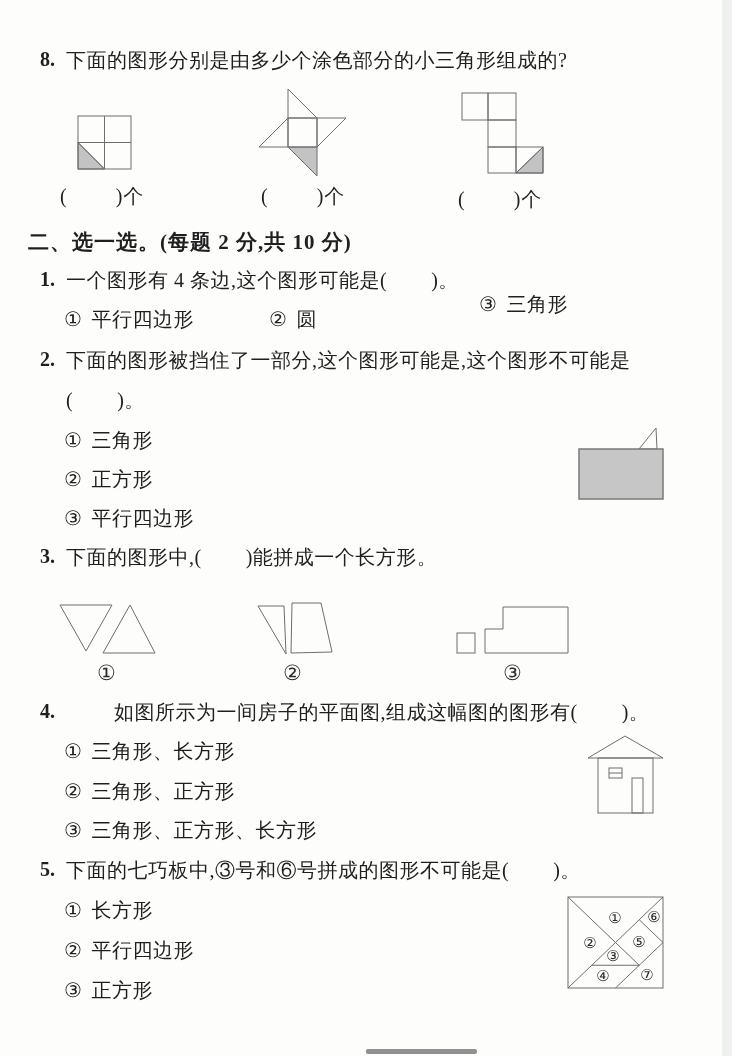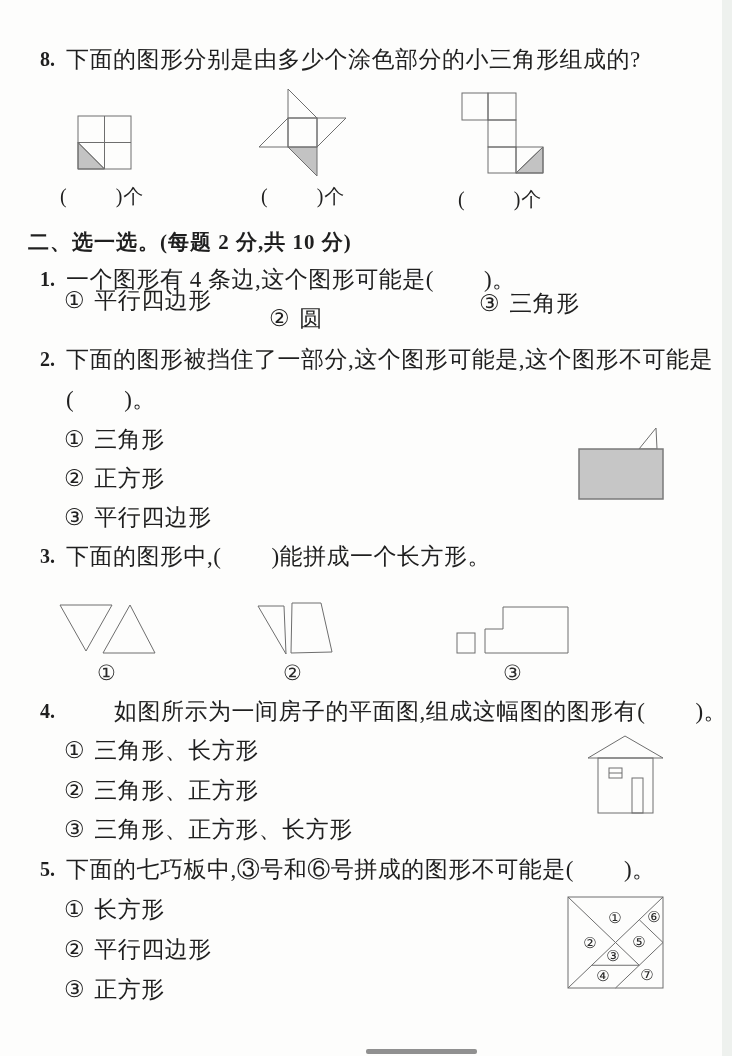--- a/index.html
+++ b/index.html
@@ -4,21 +4,21 @@
 <style>
   html,body{margin:0;padding:0;}
   body{background:#e9e9e9;}
   #page{
     position:relative;width:732px;height:1056px;margin:0 auto;
     background:#fdfdfc;overflow:hidden;
     font-family:"Liberation Serif","DejaVu Serif",serif;
     color:#1f1f1f;
   }
   .abs{position:absolute;white-space:pre-wrap;}
-  .txt{font-size:23px;line-height:24px;letter-spacing:0.5px;}
+  .txt{font-size:20px;line-height:24px;letter-spacing:0.5px;}
   .num{font-size:20px;font-weight:bold;}
   .title{font-size:21px;font-weight:bold;letter-spacing:1px;}
   .blank{font-size:20px;letter-spacing:1px;}
   .figlabel{font-size:21px;color:#2a2a2a;}
   .opt .marker{margin-right:9px;}
   svg{display:block;}
   .ln{stroke:#6e6e6e;stroke-width:1;fill:none;}
   .shade{fill:#c3c3c3;stroke:#6e6e6e;stroke-width:1;}
   .shade2{fill:#c6c6c6;stroke:#7a7a7a;stroke-width:1.5;}
   .tglab{font-size:15px;fill:#2a2a2a;}
@@ -60,21 +60,21 @@
   </svg>
 
   <span class="abs blank" style="left:60px;top:183px;">(        )个</span>
   <span class="abs blank" style="left:261px;top:183px;">(        )个</span>
   <span class="abs blank" style="left:458px;top:186px;">(        )个</span>
 
   <span class="abs title" style="left:28px;top:228px;">二、选一选。(每题 2 分,共 10 分)</span>
 
   <span class="abs num" style="left:40px;top:268px;">1.</span>
   <span class="abs txt" style="left:66px;top:268px;">一个图形有 4 条边,这个图形可能是(        )。</span>
-  <span class="abs txt opt" style="left:64px;top:290px;font-family:Liberation Mono, monospace;"><span class="marker">①</span><span>平行四边形</span></span>
+  <span class="abs txt opt" style="left:64px;top:307px;"><span class="marker">①</span><span>平行四边形</span></span>
   <span class="abs txt opt" style="left:269px;top:307px;"><span class="marker">②</span><span>圆</span></span>
   <span class="abs txt opt" style="left:479px;top:292px;"><span class="marker">③</span><span>三角形</span></span>
 
   <span class="abs num" style="left:40px;top:348px;">2.</span>
   <span class="abs txt" style="left:66px;top:348px;">下面的图形被挡住了一部分,这个图形可能是,这个图形不可能是</span>
   <span class="abs txt" style="left:66px;top:388px;">(        )。</span>
   <span class="abs txt opt" style="left:64px;top:428px;"><span class="marker">①</span><span>三角形</span></span>
   <span class="abs txt opt" style="left:64px;top:467px;"><span class="marker">②</span><span>正方形</span></span>
   <span class="abs txt opt" style="left:64px;top:506px;"><span class="marker">③</span><span>平行四边形</span></span>
 

